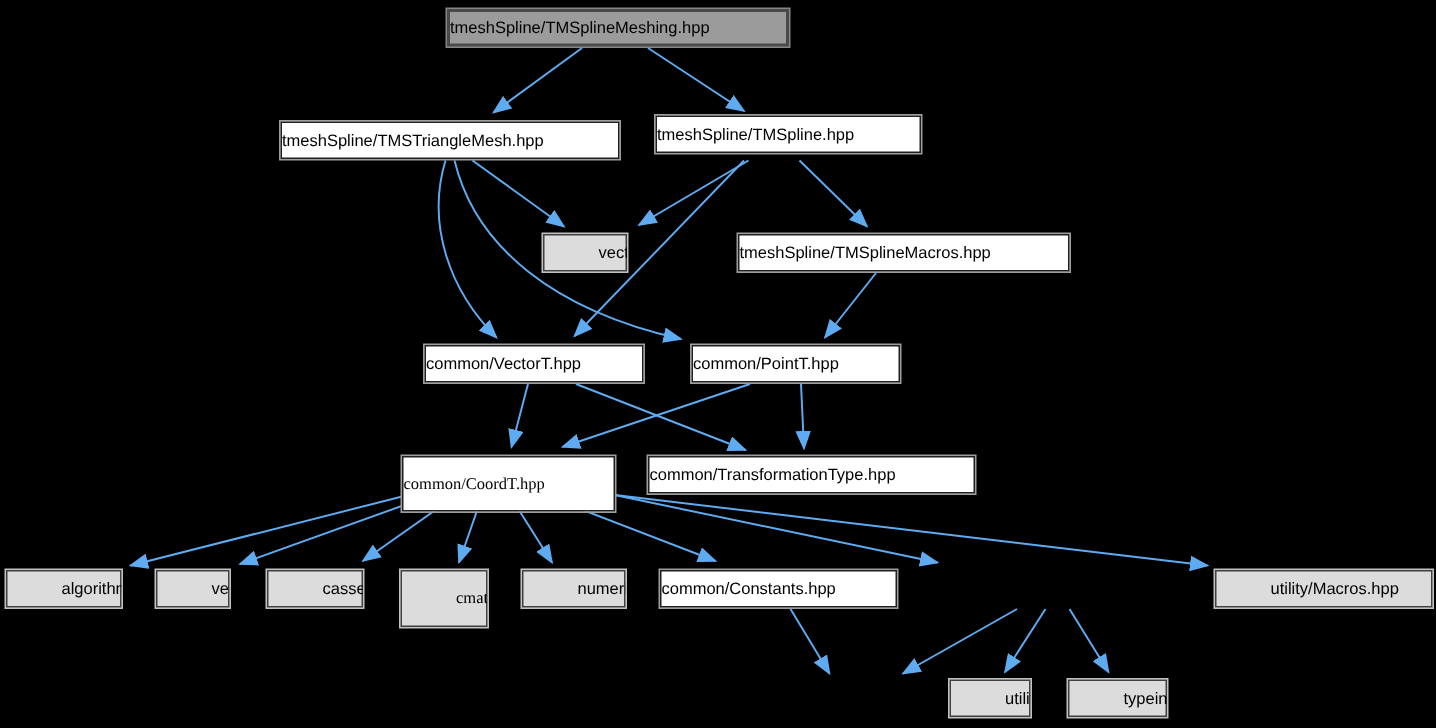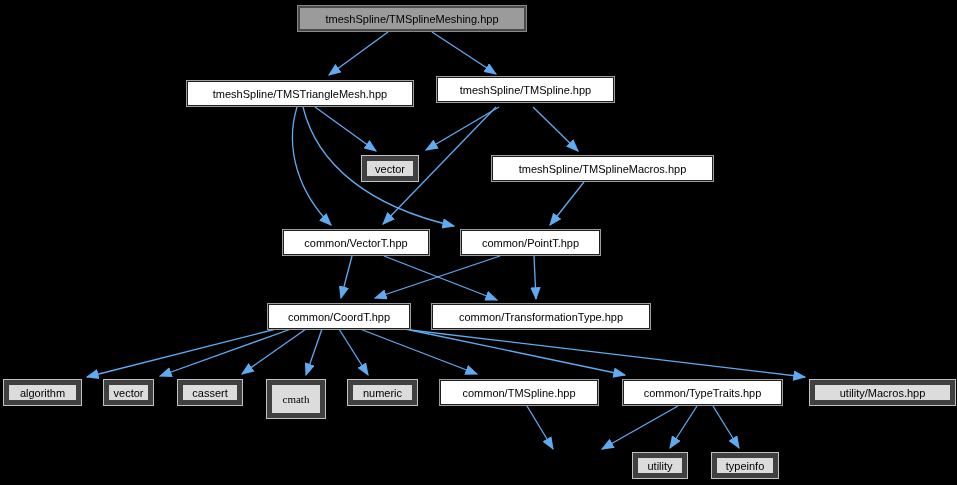--- a/index.html
+++ b/index.html
@@ -14,37 +14,37 @@
   .edge-layer {
     position: absolute;
     left: 0; top: 0;
     z-index: 1;
   }
   .node {
     position: absolute;
     box-sizing: border-box;
     display: flex;
     align-items: center;
-    justify-content: center;
     font-size: 11px;
     color: #000;
     white-space: nowrap;
     z-index: 2;
     cursor: default;
   }
   .node.internal {
     background: #ffffff;
     border: 1px solid #1f1f1f;
     outline: 1px solid #9e9e9e;
     cursor: pointer;
   }
   .node.system {
     background: #dcdcdc;
-    border: 5px solid #404040;
+    border: 1px solid #404040;
     outline: 1px solid #c2c2c2;
+    padding-left: 36px;
   }
   .node.main {
     background: #9b9b9b;
     border: 2px solid #4a4a4a;
     outline: 1px solid #878787;
   }
 </style>
 </head>
 <body>
 
@@ -95,21 +95,21 @@
     </div>
     <div class="node internal" style="left: 492px; top: 156px; width: 221px; height: 25px;">
       <span>tmeshSpline/TMSplineMacros.hpp</span>
     </div>
     <div class="node internal" style="left: 283px; top: 230px; width: 146px; height: 25px;">
       <span>common/VectorT.hpp</span>
     </div>
     <div class="node internal" style="left: 461px; top: 230px; width: 139px; height: 25px;">
       <span>common/PointT.hpp</span>
     </div>
-    <div class="node internal" style="left: 268px; top: 304px; width: 142px; height: 25px;">
+    <div class="node internal" style="left: 268px; top: 304px; width: 142px; height: 37px; font-family: Liberation Serif, serif;">
       <span>common/CoordT.hpp</span>
     </div>
     <div class="node internal" style="left: 432px; top: 304px; width: 218px; height: 25px;">
       <span>common/TransformationType.hpp</span>
     </div>
     <div class="node system" style="left: 4px; top: 380px; width: 77px; height: 25px;">
       <span>algorithm</span>
     </div>
     <div class="node system" style="left: 104px; top: 380px; width: 49px; height: 25px;">
       <span>vector</span>
@@ -117,24 +117,21 @@
     <div class="node system" style="left: 178px; top: 380px; width: 64px; height: 25px;">
       <span>cassert</span>
     </div>
     <div class="node system" style="left: 267px; top: 380px; width: 58px; height: 38px; font-family: Liberation Serif, serif;">
       <span>cmath</span>
     </div>
     <div class="node system" style="left: 348px; top: 380px; width: 69px; height: 25px;">
       <span>numeric</span>
     </div>
     <div class="node internal" style="left: 440px; top: 380px; width: 158px; height: 25px;">
-      <span>common/TMSpline.hpp</span>
-    </div>
-    <div class="node internal" style="left: 623px; top: 380px; width: 159px; height: 25px;">
-      <span>common/TypeTraits.hpp</span>
+      <span>common/Constants.hpp</span>
     </div>
     <div class="node system" style="left: 810px; top: 380px; width: 145px; height: 25px;">
       <span>utility/Macros.hpp</span>
     </div>
     <div class="node system" style="left: 633px; top: 453px; width: 54px; height: 25px;">
       <span>utility</span>
     </div>
     <div class="node system" style="left: 712px; top: 453px; width: 66px; height: 25px;">
       <span>typeinfo</span>
     </div>

